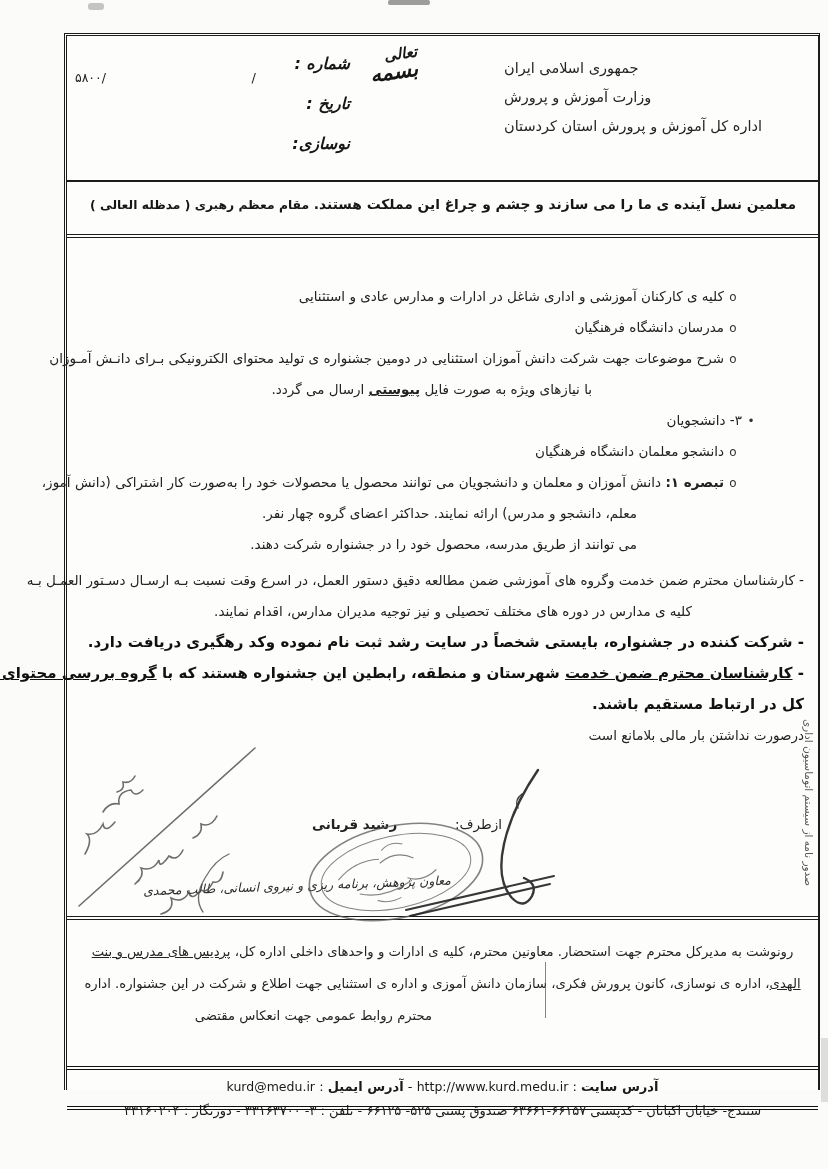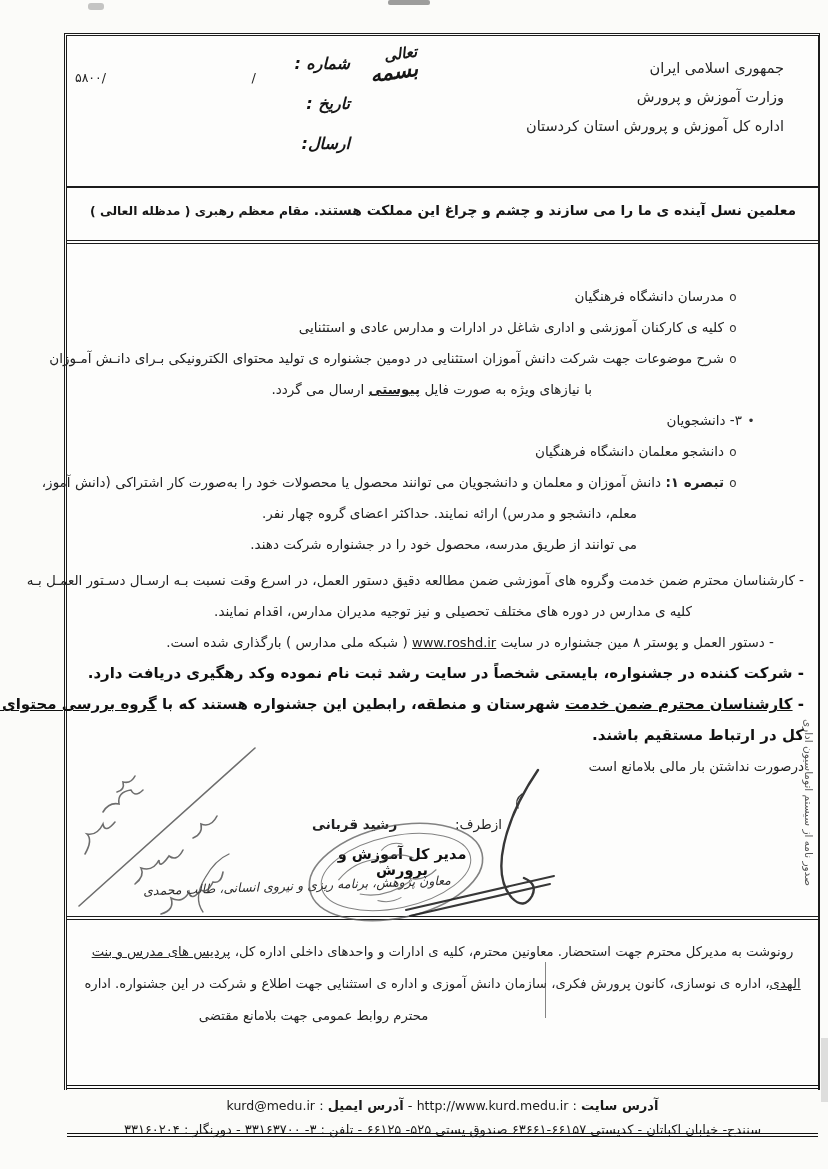--- a/index.html
+++ b/index.html
@@ -13,34 +13,34 @@
   .frame{
     position:absolute;left:64px;top:33px;width:756px;height:1057px;
     border-top:3px double #1c1c1c;
     border-left:3px double #1c1c1c;
     border-right:2px solid #1c1c1c;
     box-sizing:border-box;
     background:#fdfdfc;
   }
   
   .letterhead{position:absolute;top:0;left:0;right:0;height:150px;direction:rtl;}
-  .org{position:absolute;right:34px;top:18px;width:280px;text-align:right;
+  .org{position:absolute;right:34px;top:18px;width:280px;text-align:left;
        font-size:14.5px;line-height:29px;color:#242424;}
   .bismillah{position:absolute;right:370px;top:10px;width:110px;text-align:center;
        transform:rotate(-8deg);font-style:italic;color:#161616;}
   .bismillah .b-top{display:block;font-size:15px;font-weight:bold;margin-left:18px;}
   .bismillah .b-bottom{display:block;font-size:21px;font-weight:bold;margin-top:-4px;letter-spacing:1px;}
   .fields{position:absolute;right:468px;top:18px;width:110px;text-align:right;
           font-style:italic;font-weight:600;font-size:16px;color:#161616;}
   .fields .f{display:block;margin-bottom:21px;}
   .ref-slash{position:absolute;right:562px;top:34px;font-size:13px;color:#222;}
   .ref-corner{position:absolute;right:712px;top:34px;font-size:12.5px;color:#222;direction:ltr;}
   
   .quote{
-    position:absolute;top:150px;left:0;right:0;height:58px;box-sizing:border-box;
+    position:absolute;top:144px;left:0;right:0;height:58px;box-sizing:border-box;
     border-top:2px solid #1c1c1c;border-bottom:4px double #1c1c1c;
     direction:rtl;text-align:right;padding:14px 22px 0 18px;
     font-weight:bold;font-size:13.8px;color:#161616;white-space:nowrap;
   }
   .quote .attrib{font-size:12.3px;}
   
   .main{
     position:absolute;top:208px;left:0;right:0;height:676px;box-sizing:border-box;
     border-bottom:4px double #1c1c1c;
     direction:rtl;padding:37px 14px 0 14px;font-size:13.5px;color:#222;
@@ -67,23 +67,23 @@
              font-weight:bold;font-size:14.5px;color:#111;}
   .sig-deputy{position:absolute;right:346px;top:634px;width:350px;text-align:center;
               font-style:italic;font-size:12.5px;color:#2b2b2b;transform:rotate(-2deg);}
   .overlay{position:absolute;pointer-events:none;}
   
   .postscript{position:absolute;top:884px;left:0;right:0;height:146px;box-sizing:border-box;
               direction:rtl;padding:16px 10px 0 10px;font-size:13.2px;color:#232323;}
   .ps-ln{white-space:nowrap;line-height:32px;height:32px;text-align:center;}
   .ps-indent{padding-right:258px;}
   
-  .footer{position:absolute;top:1030px;left:0;right:0;height:52px;box-sizing:border-box;
+  .footer{position:absolute;top:1030px;left:0;right:0;height:44px;box-sizing:border-box;
           border-top:4px double #111;border-bottom:4px double #111;
-          direction:rtl;text-align:center;padding-top:5px;font-size:13px;color:#1a1a1a;margin-top:19px;}
+          direction:rtl;text-align:center;padding-top:5px;font-size:13px;color:#1a1a1a;}
   .footer .row{line-height:24px;white-space:nowrap;}
   .footer .lbl{font-weight:bold;}
   .footer .lat{direction:ltr;unicode-bidi:embed;font-size:12.5px;}
   
   .side-note{position:absolute;top:886px;right:13px;transform:rotate(90deg);
              transform-origin:top right;white-space:nowrap;direction:rtl;
              font-size:10.5px;color:#3a3a3a;opacity:.85;letter-spacing:1.5px;}
   
   .smudge1{position:absolute;left:388px;top:0;width:42px;height:5px;background:#2a2a2a;opacity:.45;border-radius:2px;}
   .smudge2{position:absolute;left:88px;top:3px;width:16px;height:7px;background:#444;opacity:.3;border-radius:3px;}
@@ -104,54 +104,52 @@
       <div>وزارت آموزش و پرورش</div>
       <div>اداره کل آموزش و پرورش استان کردستان</div>
     </div>
     <div class="bismillah">
       <span class="b-top">تعالی</span>
       <span class="b-bottom">بسمه</span>
     </div>
     <div class="fields">
       <span class="f">شماره :</span>
       <span class="f">تاریخ :</span>
-      <span class="f">ارسال:</span>
+      <span class="f">نوسازی:</span>
     </div>
     <span class="ref-slash">/</span>
     <span class="ref-corner">۵۸۰۰/</span>
   </div>
 
   <div class="quote">
     <span>معلمین نسل آینده ی ما را می سازند و چشم و چراغ این مملکت هستند.</span>
     <span class="attrib"> مقام معظم رهبری ( مدظله العالی )</span>
   </div>
 
   <div class="main">
+    <div class="ln i64"><span class="mk">o</span><span>کلیه ی کارکنان آموزشی و اداری شاغل در ادارات و مدارس عادی و استثنایی</span></div>
     <div class="ln i64"><span class="mk">o</span><span>مدرسان دانشگاه فرهنگیان</span></div>
-    <div class="ln i64"><span class="mk">o</span><span>کلیه ی کارکنان آموزشی و اداری شاغل در ادارات و مدارس عادی و استثنایی</span></div>
     <div class="ln i64"><span class="mk">o</span><span>شرح موضوعات جهت شرکت دانش آموزان استثنایی در دومین جشنواره ی تولید محتوای الکترونیکی بـرای دانـش آمـوزان</span></div>
     <div class="ln c210"><span>با نیازهای ویژه به صورت فایل </span><span class="em">پیوستی</span><span> ارسال می گردد.</span></div>
     <div class="ln i44"><span class="mk">•</span><span>۳- دانشجویان</span></div>
     <div class="ln i64"><span class="mk">o</span><span>دانشجو معلمان دانشگاه فرهنگیان</span></div>
     <div class="ln i64"><span class="mk">o</span><span style="font-weight:bold">تبصره ۱:</span><span> دانش آموزان و معلمان و دانشجویان می توانند محصول یا محصولات خود را به‌صورت کار اشتراکی (دانش آموز،</span></div>
     <div class="ln c165"><span>معلم، دانشجو و مدرس) ارائه نمایند. حداکثر اعضای گروه چهار نفر.</span></div>
     <div class="ln c165"><span>می توانند از طریق مدرسه، محصول خود را در جشنواره شرکت دهند.</span></div>
     <div class="ln gap"><span>- کارشناسان محترم ضمن خدمت وگروه های آموزشی ضمن مطالعه دقیق دستور العمل، در اسرع وقت نسبت بـه ارسـال دسـتور العمـل بـه</span></div>
     <div class="ln c110"><span>کلیه ی مدارس در دوره های مختلف تحصیلی و نیز توجیه مدیران مدارس، اقدام نمایند.</span></div>
-    <div class="ln m35"><span>- دستور العمل و پوستر ۸ مین جشنواره در سایت </span><span class="url">www.roshd.ir</span><span> ( شبکه ملی مدارس ) بارگذاری شده است.</span></div>
     <div class="ln bold-line"><span>- شرکت کننده در جشنواره، بایستی شخصاً در سایت رشد ثبت نام نموده وکد رهگیری دریافت دارد.</span></div>
     <div class="ln bold-line"><span>- </span><span class="useg">کارشناسان محترم ضمن خدمت</span><span> شهرستان و منطقه، رابطین این جشنواره هستند که با </span><span class="useg">گروه بررسی محتوای اداره</span></div>
     <div class="ln bold-line"><span>کل در ارتباط مستقیم باشند.</span></div>
     <div class="ln m27"><span>درصورت نداشتن بار مالی بلامانع است</span></div>
 
     <div class="sig-row1">
       <span>ازطرف:</span>
       <span class="sig-name">رشید قربانی</span>
     </div>
-    <div class="sig-title">مدیر کل آموزش و پرورش</div>
     <div class="sig-deputy">معاون پژوهش، برنامه ریزی و نیروی انسانی، طالب محمدی</div>
 
     <svg class="overlay" style="right:548px;top:490px;" width="205" height="190" viewBox="0 0 205 190">
       <g stroke="#4a4a4a" fill="none" stroke-width="1.6" stroke-linecap="round" opacity="0.8">
         <path d="M14 172 L 190 14"></path>
         <path d="M20 120 q8 -14 2 -20 q10 2 16 -10 q2 10 12 -2 M38 78 q6 -10 16 -8 q-2 -12 12 -14 q4 8 12 0"></path>
         <path d="M70 150 q10 -8 6 -16 q12 4 18 -8 q0 10 10 -4 q8 6 14 -6 M128 104 q10 -4 8 -14 q10 4 16 -8"></path>
         <path d="M96 180 q14 -4 10 -16 q12 6 18 -6 q2 10 12 -2 q6 4 12 -8 q8 2 10 -10"></path>
         <path d="M138 178 q-10 -14 2 -34 q10 -18 24 -24" stroke-width="1.3"></path>
         <path d="M52 58 q8 -2 6 -10 q8 2 12 -6"></path>
@@ -169,21 +167,21 @@
         <path d="M252 6 q-26 38 -34 74 q-8 36 8 54 q12 12 20 -2 q6 -12 -8 -18" stroke-width="2.4"></path>
         <path d="M120 146 L 268 112 M124 152 L 264 120" stroke-width="2"></path>
         <path d="M236 30 q-8 6 -4 14" stroke-width="1.4"></path>
       </g>
     </svg>
   </div>
 
   <div class="postscript">
     <div class="ps-ln"><span>رونوشت به مدیرکل محترم جهت استحضار. معاونین محترم، کلیه ی ادارات و واحدهای داخلی اداره کل، </span><span class="useg">پردیس های مدرس و بنت</span></div>
     <div class="ps-ln"><span class="useg">الهدی</span><span>، اداره ی نوسازی، کانون پرورش فکری، سازمان دانش آموزی و اداره ی استثنایی جهت اطلاع و شرکت در این جشنواره.  اداره</span></div>
-    <div class="ps-ln ps-indent">محترم روابط عمومی جهت بلامانع مقتضی</div>
+    <div class="ps-ln ps-indent">محترم روابط عمومی جهت انعکاس مقتضی</div>
   </div>
 
   <div class="footer">
     <div class="row">
       <span class="lbl">آدرس سایت</span><span> : </span><span class="lat">http://www.kurd.medu.ir</span><span> - </span><span class="lbl">آدرس ایمیل</span><span> : </span><span class="lat">kurd@medu.ir</span>
     </div>
     <div class="row">سنندج- خیابان اکباتان - کدپستی ۶۶۱۵۷-۶۳۶۶۱ صندوق پستی ۵۲۵- ۶۶۱۲۵ - تلفن : ۳- ۳۳۱۶۳۷۰۰ - دورنگار : ۳۳۱۶۰۲۰۴</div>
   </div>
 
 </div>

